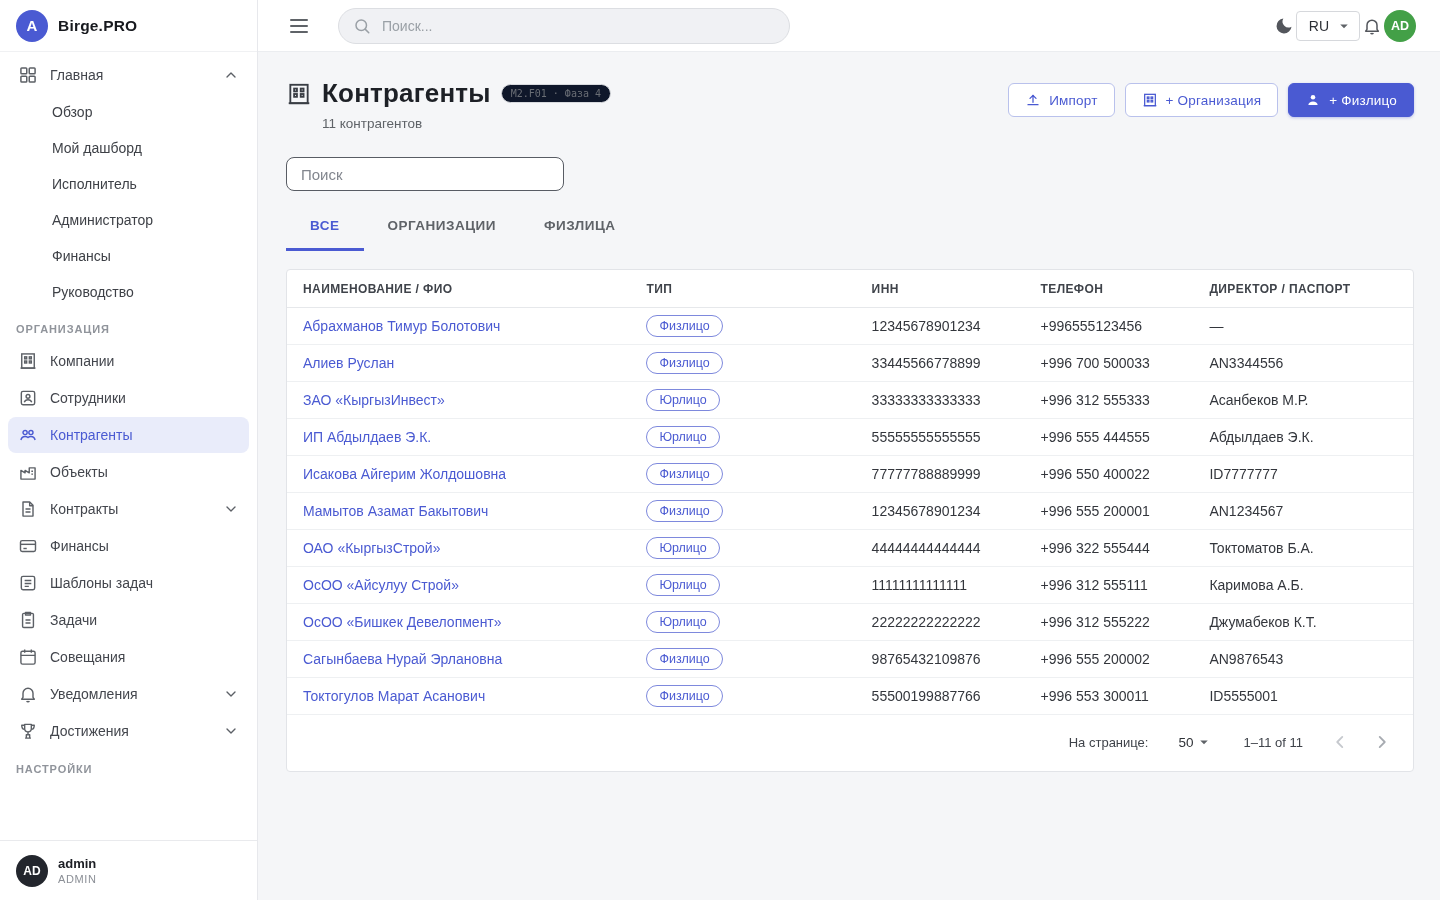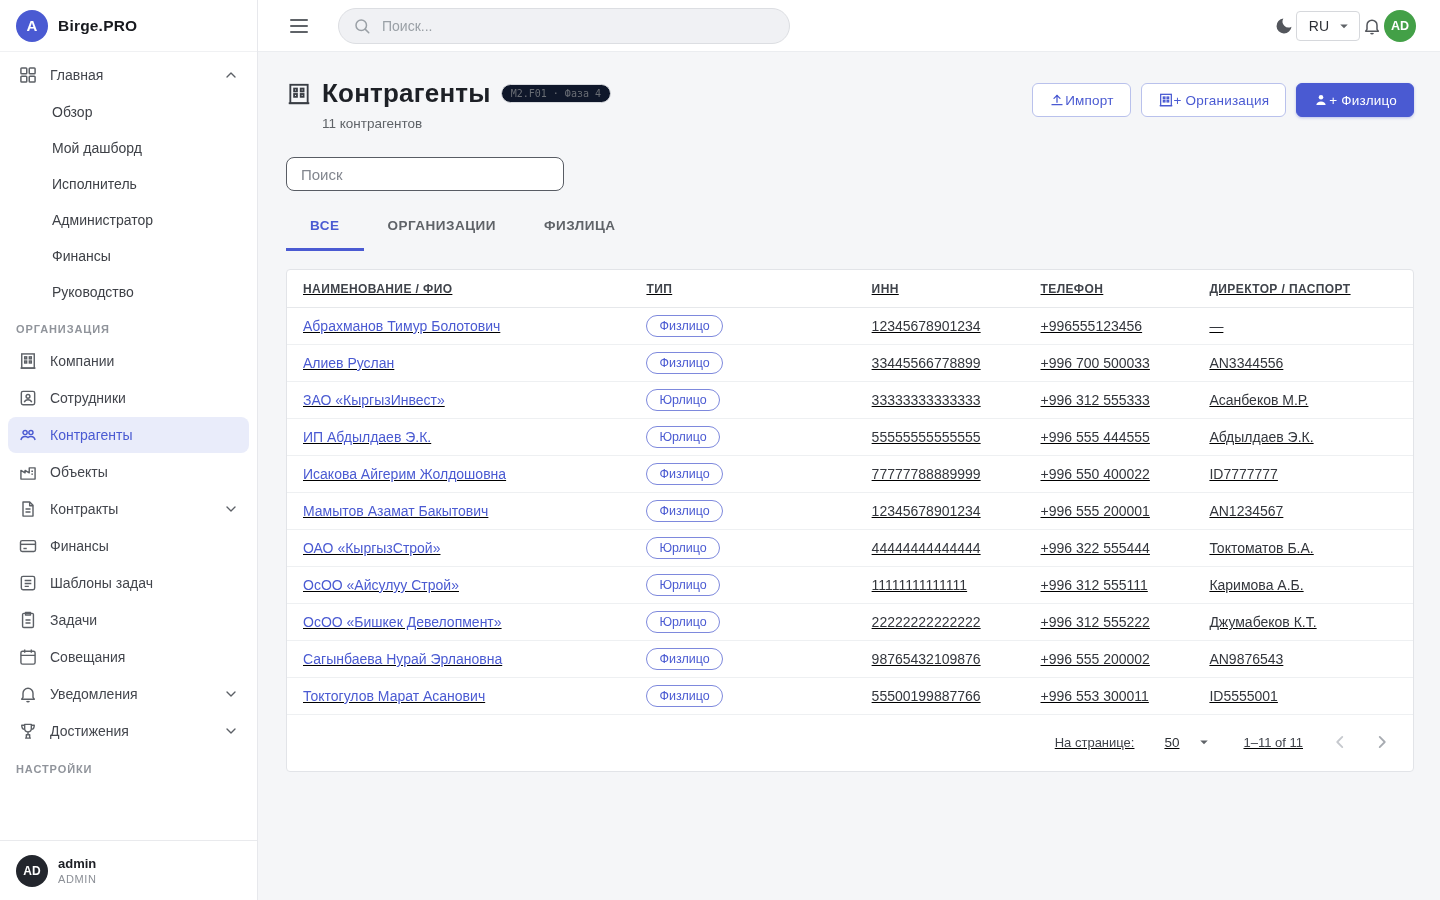--- a/index.html
+++ b/index.html
@@ -61,52 +61,52 @@
   .content { flex: 1; background: #f5f6f8; padding: 26px 26px 0 28px; overflow: hidden; }
   .page-head { display: flex; align-items: flex-start; }
   .ph-title-row { display: flex; align-items: center; gap: 10px; }
   .ph-icon { width: 26px; height: 26px; color: #393d44; display: flex; }
   .ph-icon svg { width: 26px; height: 26px; }
   .page-title { font-size: 26px; font-weight: 700; color: #1d2026; margin: 0; letter-spacing: .2px; }
   .ph-badge { font-family: "DejaVu Sans Mono", monospace; font-size: 10px; color: #6a6e75;
     border: 1px solid #d8dade; background: #0f172a; border-radius: 10px; padding: 3px 9px; white-space: nowrap; }
   .ph-subtitle { margin: 7px 0 0 36px; font-size: 13.5px; color: #5f6368; }
   .ph-actions { margin-left: auto; display: flex; gap: 10px; align-items: center; margin-top: 5px; }
-  .btn { height: 34px; border-radius: 6px; display: inline-flex; align-items: center; 
+  .btn { height: 34px; border-radius: 6px; display: inline-flex; align-items: center; gap: 8px;
     font-size: 13.5px; font-weight: 500; padding: 0 16px; cursor: pointer; letter-spacing: .2px;
     font-family: inherit; }
   .btn svg { width: 16px; height: 16px; }
   .btn-outline { background: #fff; border: 1px solid #b9c1ec; color: #4a5ad2; }
   .btn-primary { background: #4a5ad2; border: 1px solid #4a5ad2; color: #fff;
     box-shadow: 0 1px 3px rgba(74,90,210,.35); }
 
   .filter-input { margin-top: 26px; width: 278px; height: 34px; background: #fff;
     border: 1.5px solid #585c64; border-radius: 8px; padding: 0 14px; font-size: 15px; color: #2f3237;
     outline: none; display: block; font-family: inherit; }
   .filter-input::placeholder { color: #82868e; }
 
   .tabs { display: flex; margin-top: 12px; }
   .tab { height: 48px; display: flex; align-items: center; padding: 0 24px; font-size: 13.5px;
     font-weight: 600; letter-spacing: .5px; color: #5f6368; border: none; background: none;
     border-bottom: 3px solid transparent; cursor: pointer; font-family: inherit; }
   .tab.active { color: #4a5ad2; border-bottom-color: #4a5ad2; }
 
-  .card { background: #fff; border: 1px solid #e2e4e8; border-radius: 4px; margin-top: 18px; text-decoration: underline; }
+  .card { background: #fff; border: 1px solid #e2e4e8; border-radius: 4px; margin-top: 18px; }
   table { width: 100%; border-collapse: collapse; }
   thead th { text-align: left; font-size: 12px; font-weight: 700; color: #3f434a; letter-spacing: .4px;
     padding: 12px 16px 11px; border-bottom: 1px solid #e6e8eb; }
   tbody td { padding: 6px 16px; font-size: 14px; color: #33363c; border-bottom: 1px solid #eef0f2;
     height: 37px; }
   a.link { color: #4a5ad2; text-decoration: none; cursor: pointer; }
   .chip { display: inline-block; border: 1px solid #7e89dd; color: #4a5ad2; border-radius: 14px;
     padding: 3px 12px; font-size: 12.5px; background: #fff; white-space: nowrap; }
 
   .table-footer { display: flex; align-items: center; justify-content: flex-end; gap: 24px;
     padding: 14px 18px 16px; font-size: 13px; color: #3f434a; }
-  .pp-select { display: flex; align-items: center; gap: 16px; font-size: 13.5px; color: #2f3237;
+  .pp-select { display: flex; align-items: center; gap: 2px; font-size: 13.5px; color: #2f3237;
     cursor: pointer; background: none; border: none; font-family: inherit; }
   .pp-select .caret { color: #5f6368; display: flex; }
   .pager { display: flex; gap: 16px; align-items: center; }
   .pg-btn { background: none; border: none; padding: 2px; cursor: default; display: flex; }
   .pg-btn.prev { color: #c6c9ce; }
   .pg-btn.next { color: #a7abb1; }
 </style>
 </head>
 <body>
 

